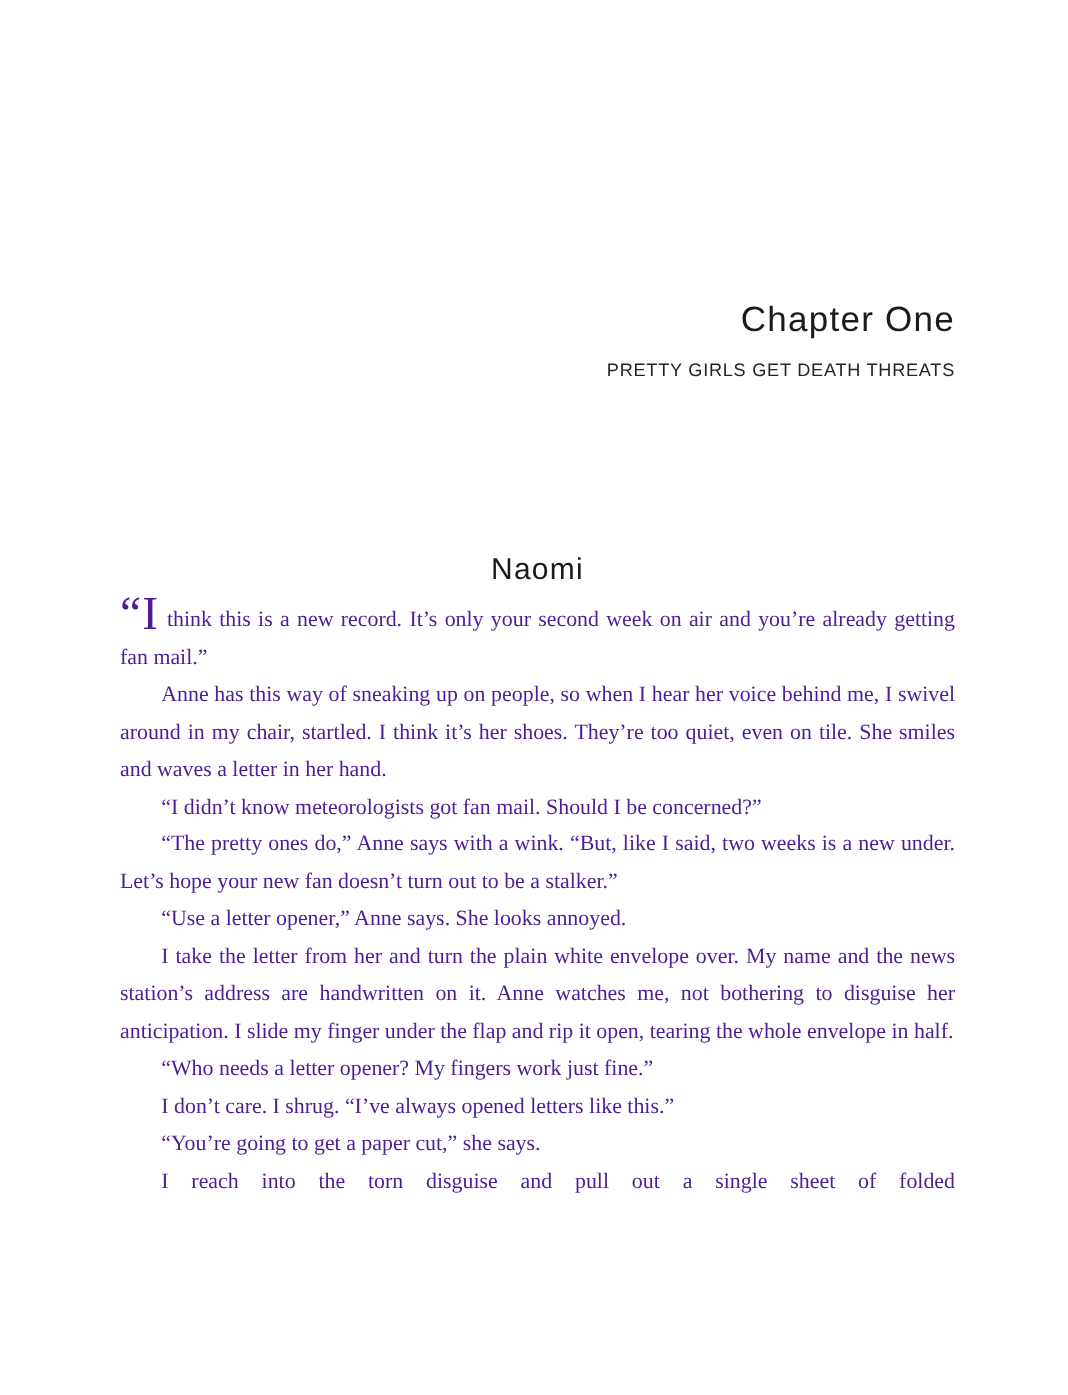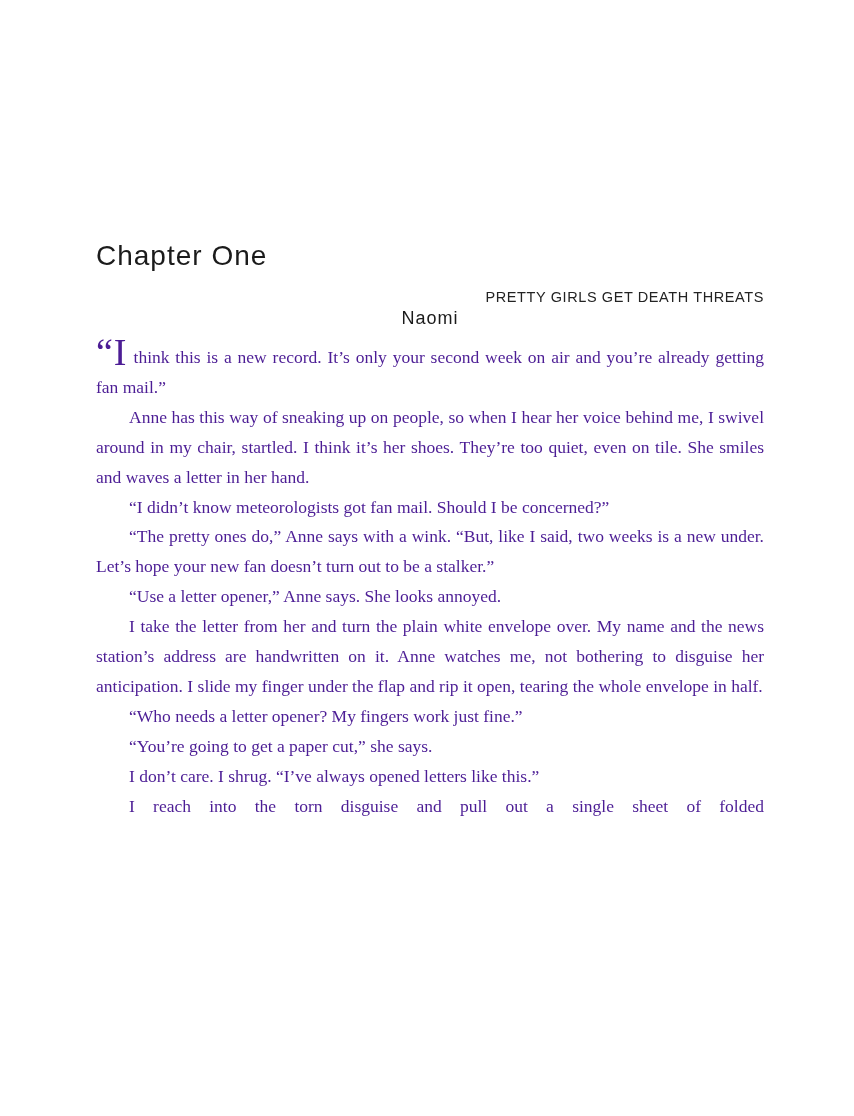--- a/index.html
+++ b/index.html
@@ -15,43 +15,44 @@
     overflow: hidden;
   }
   .content {
     position: absolute;
     left: 96px;
     top: 0;
     width: 668px;
   }
   .chapter-title {
     margin: 241px 0 0 0;
-    text-align: left;
+    text-align: right;
     font-family: "Liberation Sans", sans-serif;
     font-weight: 400;
     font-size: 28px;
     line-height: 30px;
     letter-spacing: 1px;
     color: #1b1b1b;
   }
   .chapter-subtitle {
     margin-top: 17px;
     text-align: right;
     font-family: "Liberation Sans", sans-serif;
     font-weight: 400;
     font-size: 14.5px;
     line-height: 18px;
     letter-spacing: 0.6px;
     color: #232323;
   }
   .section-heading {
+    margin-top: 138px;
     text-align: center;
     font-family: "Liberation Sans", sans-serif;
     font-weight: 400;
-    font-size: 18px;
+    font-size: 24px;
     line-height: 24px;
     letter-spacing: 1px;
     color: #1b1b1b;
   }
   .body-text {
     margin-top: 13px;
     font-family: "Liberation Serif", serif;
     font-size: 17.5px;
     line-height: 29.9px;
     color: #4c1d95;
@@ -100,22 +101,22 @@
           <p>“I didn’t know meteorologists got fan mail. Should I be concerned?”</p>
 
           <p>“The pretty ones do,” Anne says with a wink. “But, like I said, two weeks is a new under. Let’s hope your new fan doesn’t turn out to be a stalker.”</p>
 
           <p>“Use a letter opener,” Anne says. She looks annoyed.</p>
 
           <p>I take the letter from her and turn the plain white envelope over. My name and the news station’s address are handwritten on it. Anne watches me, not bothering to disguise her anticipation. I slide my finger under the flap and rip it open, tearing the whole envelope in half.</p>
 
           <p>“Who needs a letter opener? My fingers work just fine.”</p>
 
+          <p>I don’t care. I shrug. “I’ve always opened letters like this.”</p>
+
           <p>“You’re going to get a paper cut,” she says.</p>
-
-          <p>I don’t care. I shrug. “I’ve always opened letters like this.”</p>
 
           <p>I reach into the torn disguise and pull out a single sheet of folded</p>
         </div>
 
     </div>
   </div>
 </div>
 
 </body></html>

